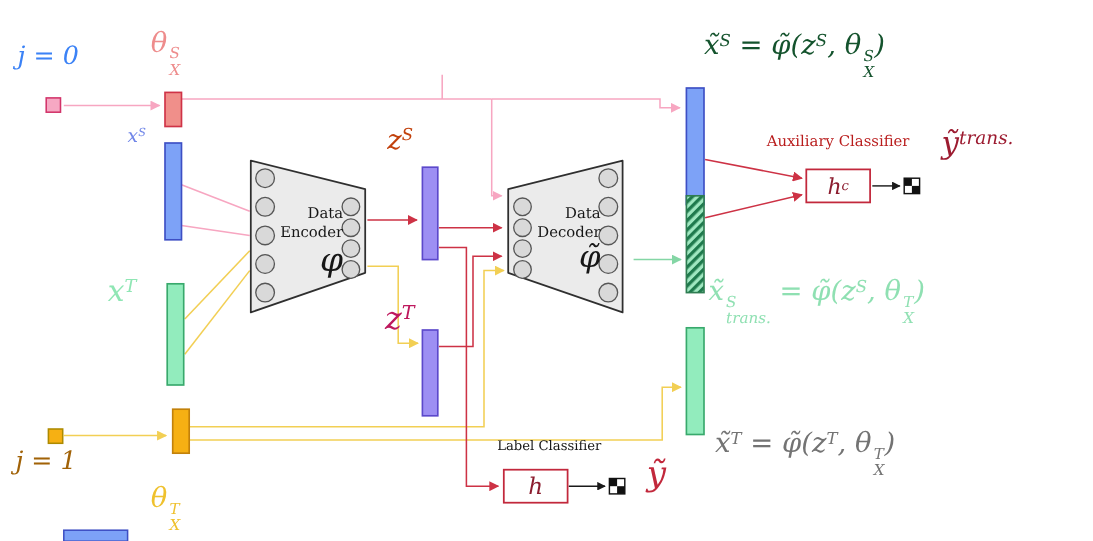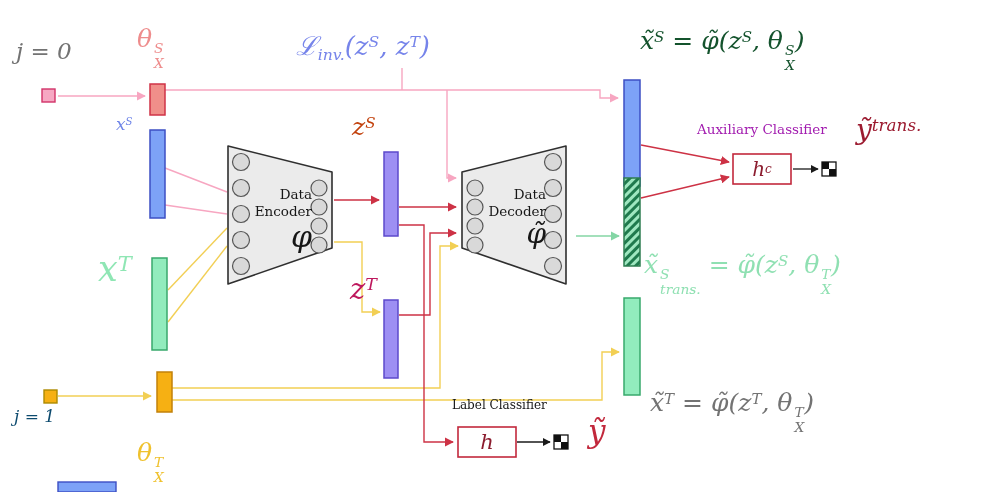--- a/index.html
+++ b/index.html
@@ -135,49 +135,46 @@
       <rect x="822" y="162" width="7" height="7" fill="#111111"></rect>
       <rect x="829" y="169" width="7" height="7" fill="#111111"></rect>
     </g>
     <g>
       <rect x="554" y="435" width="14" height="14" fill="#ffffff" stroke="#111111" stroke-width="1.3"></rect>
       <rect x="554" y="435" width="7" height="7" fill="#111111"></rect>
       <rect x="561" y="442" width="7" height="7" fill="#111111"></rect>
     </g>
   </svg>
 
-  <div class="t" style="left:16px;top:40px;font-size:23px;color:#737373">j = 0</div>
+  <div class="t" style="left:16px;top:40px;font-size:23px;color:#3b82f6">j = 0</div>
 
   <div class="t" style="left:137px;top:26px;font-size:25px;color:#ee8c8c">
     <span>θ</span><span class="stack">
         <span>S</span>
         <span>X</span>
       </span>
   </div>
 
   <div class="t" style="left:116px;top:116px;font-size:17px;color:#6f85e8">
     <span>x</span><span class="sp">S</span>
   </div>
 
-  <div class="t" style="left:98px;top:252px;font-size:35px;color:#8fe6b4">
+  <div class="t" style="left:98px;top:252px;font-size:27px;color:#8fe6b4">
     <span>x</span><span class="sp">T</span>
   </div>
 
-  <div class="t" style="left:14px;top:408px;font-size:17px;color:#0c4a6e">j = 1</div>
+  <div class="t" style="left:14px;top:408px;font-size:23px;color:#a16207">j = 1</div>
 
   <div class="t" style="left:137px;top:440px;font-size:25px;color:#efc12d">
     <span>θ</span><span class="stack">
         <span>T</span>
         <span>X</span>
       </span>
   </div>
 
-  <div class="t" style="left:296px;top:33px;font-size:26px;color:#7684ea">
-    <span>ℒ</span><span class="sb">inv.</span><span>(</span><span>z</span><span class="sp">S</span><span>, </span><span>z</span><span class="sp">T</span><span>)</span>
-  </div>
 
   <div class="t" style="left:352px;top:114px;font-size:25px;color:#c2410c">
     <span>z</span><span class="sp">S</span>
   </div>
 
   <div class="t" style="left:350px;top:275px;font-size:29px;color:#be185d">
     <span>z</span><span class="sp">T</span>
   </div>
 
   <div class="t roman ctr" style="left:246px;top:186px;width:66px;font-size:13.5px;color:#161616;line-height:1.25">
@@ -192,21 +189,21 @@
   </div>
   <div class="t ctr" style="left:480px;top:220px;width:66px;font-size:28px;color:#161616">φ̃</div>
 
   <div class="t" style="left:640px;top:28px;font-size:25px;color:#14532d">
     <span>x̃</span><span class="sp">S</span><span> = φ̃(</span><span>z</span><span class="sp">S</span><span>, </span><span>θ</span><span class="stack">
         <span>S</span>
         <span>X</span>
       </span><span>)</span>
   </div>
 
-  <div class="t roman" style="left:697px;top:123px;font-size:13.5px;color:#a21caf">Auxiliary Classifier</div>
+  <div class="t roman" style="left:697px;top:123px;font-size:13.5px;color:#b91c1c">Auxiliary Classifier</div>
 
   <div class="t" style="left:856px;top:116px;font-size:28px;color:#9c1b30">
     <span>ỹ</span><span class="sp">trans.</span>
   </div>
 
   <div class="t" style="left:644px;top:252px;font-size:25px;color:#8fe0b2">
     <span>x̃</span><span class="stack">
         <span>S</span>
         <span>trans.</span>
       </span><span> = φ̃(</span><span>z</span><span class="sp">S</span><span>, </span><span>θ</span><span class="stack">

